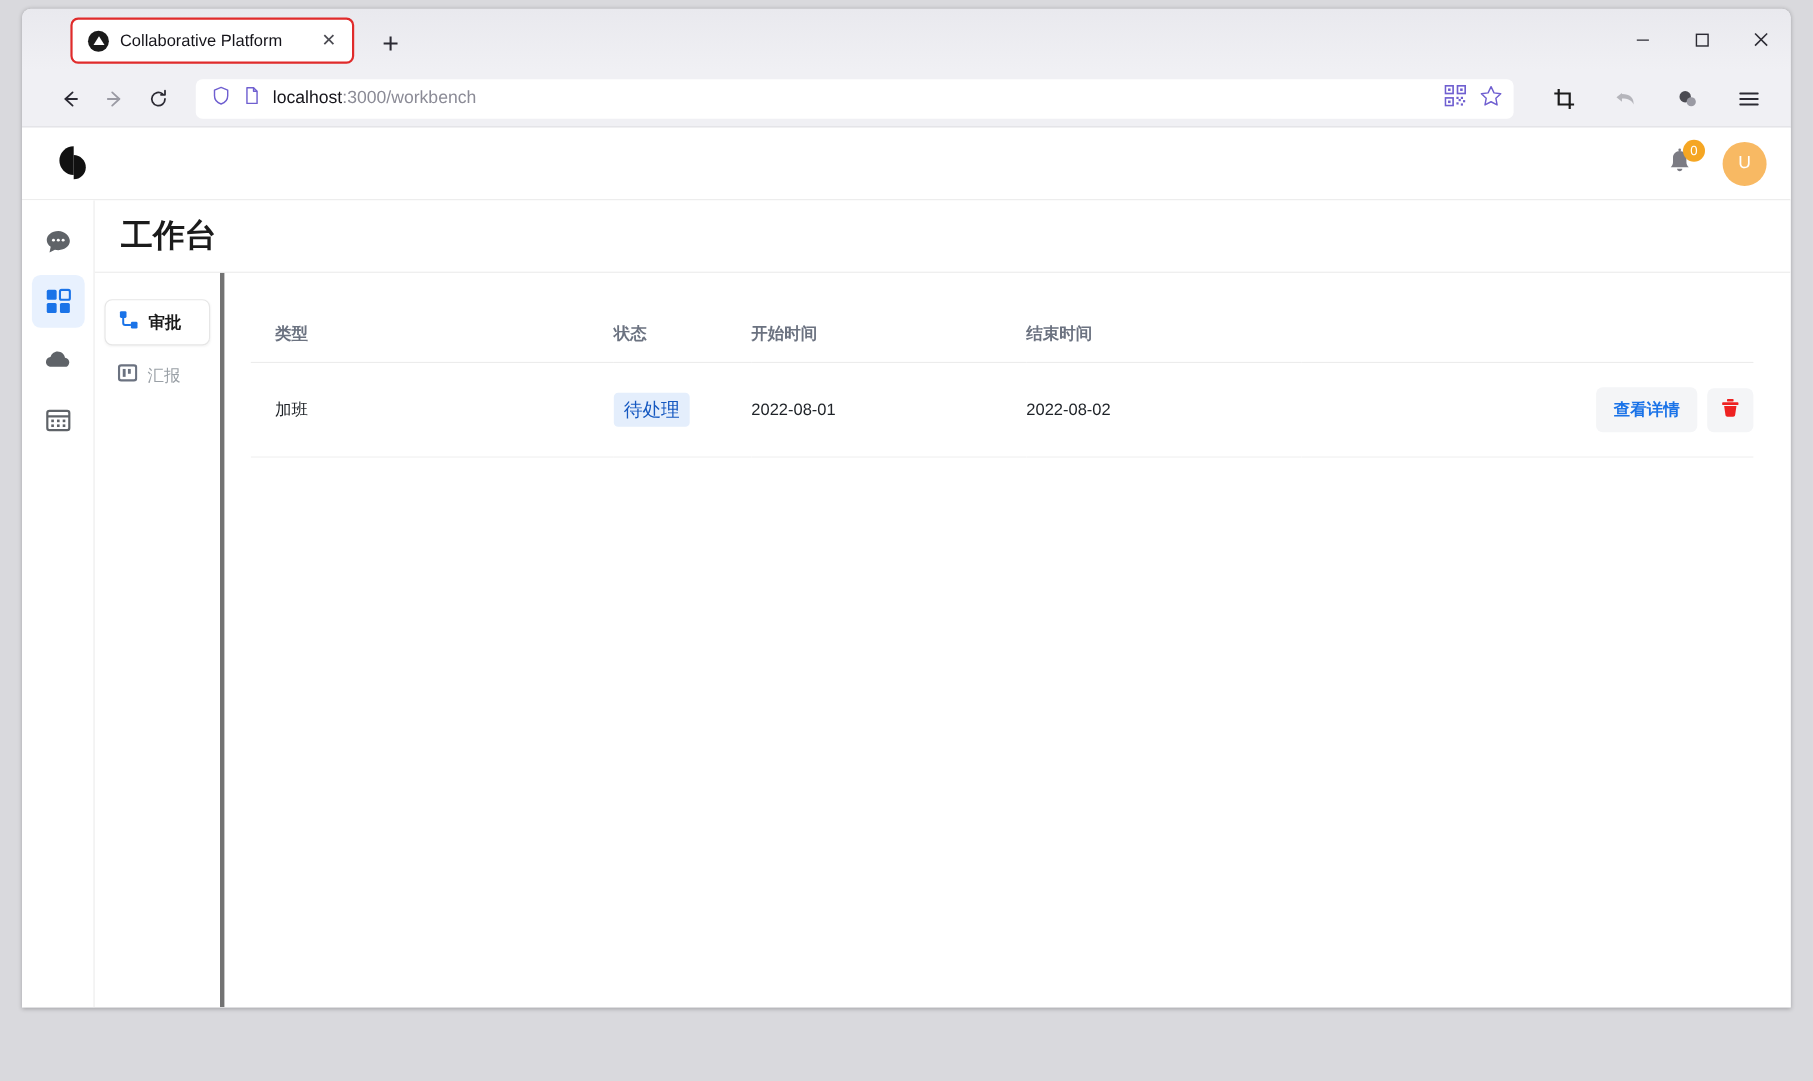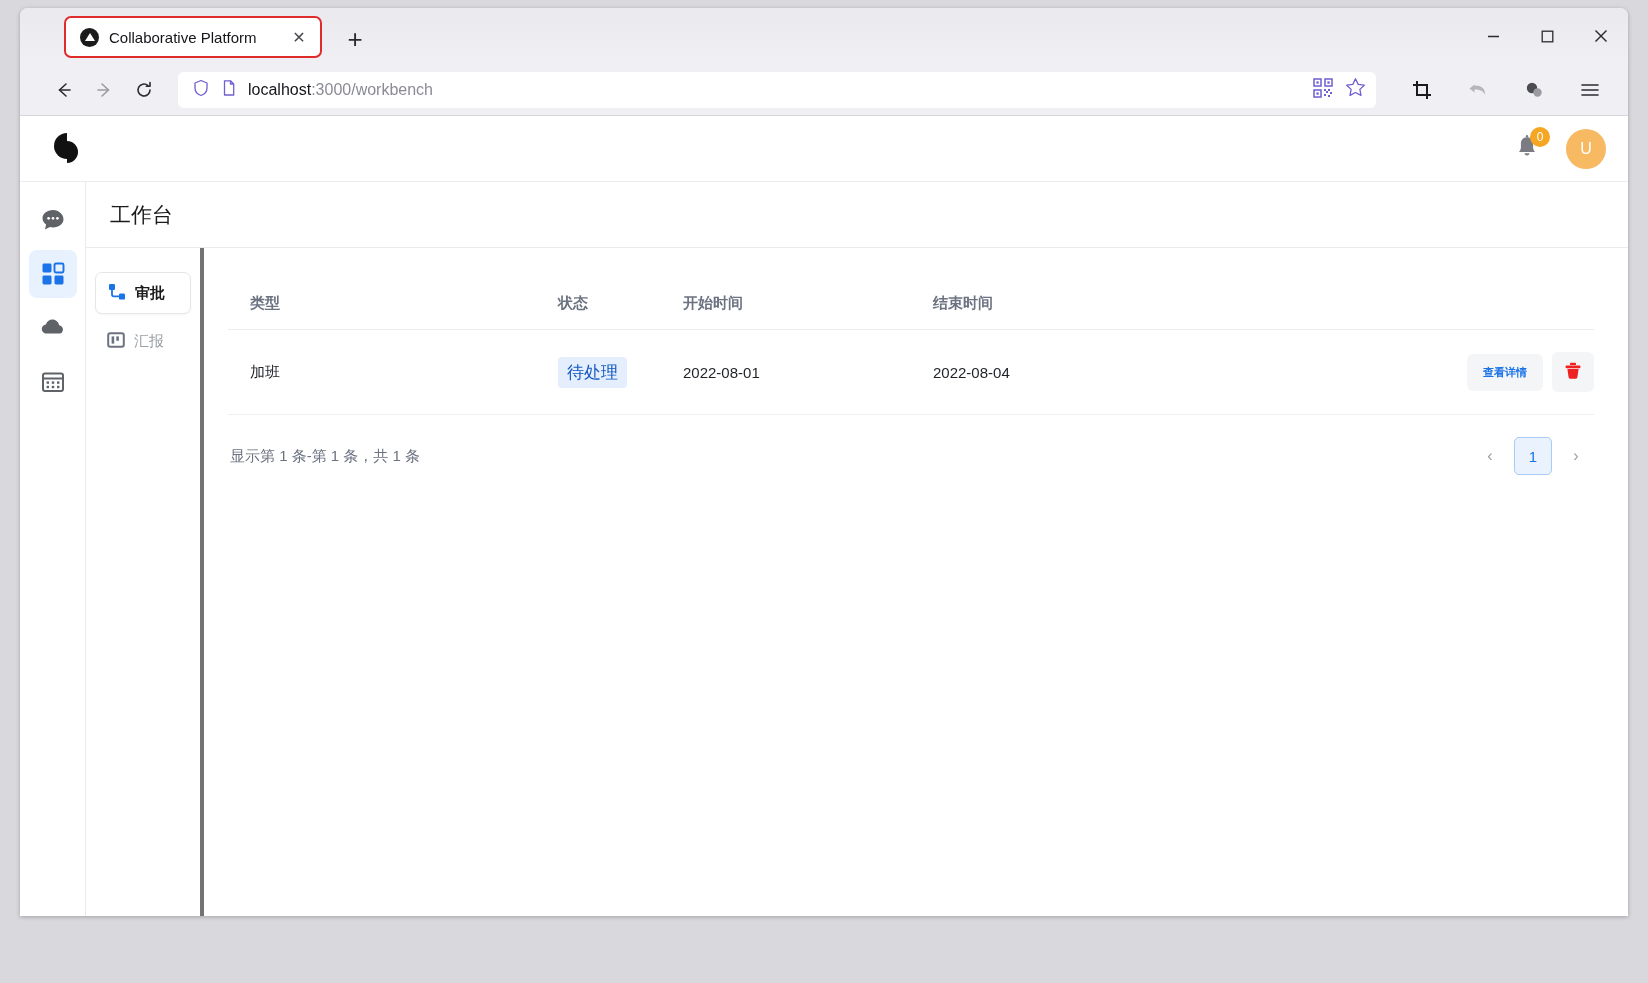--- a/index.html
+++ b/index.html
@@ -220,22 +220,22 @@
   }
   .page-title-bar {
     height: 66px;
     flex: 0 0 66px;
     display: flex;
     align-items: center;
     padding-left: 24px;
     border-bottom: 1px solid #ebebeb;
   }
   .page-title {
-    font-size: 21px;
-    font-weight: normal;
+    font-size: 29px;
+    font-weight: bold;
     color: #1b1b1b;
   }
 
   .panes { flex: 1; display: flex; overflow: hidden; }
 
   .submenu {
     width: 118px;
     flex: 0 0 118px;
     border-right: 4px solid #737373;
     padding: 24px 9px 0 9px;
@@ -322,21 +322,21 @@
     background: #e4eefc;
     color: #1558c0;
     font-size: 17px;
     border-radius: 4px;
     padding: 4px 9px;
   }
   .act-wrap { display: inline-flex; align-items: center; gap: 9px; justify-content: flex-end; }
   .btn-detail {
     background: #f4f5f7;
     color: #1a73e8;
-    font-size: 11px;
+    font-size: 15px;
     font-weight: bold;
     border: none;
     border-radius: 6px;
     padding: 11px 16px;
   }
   .btn-delete {
     background: #f4f5f7;
     border: none;
     border-radius: 6px;
     width: 42px; height: 40px;
@@ -591,46 +591,38 @@
                   <th class="col-act"></th>
                 </tr>
               </thead>
               <tbody>
                 <tr>
                   <td class="col-type">加班</td>
                   <td class="col-status">
                     <span class="status-badge">待处理</span>
                   </td>
                   <td class="col-start">2022-08-01</td>
-                  <td class="col-end">2022-08-04</td>
+                  <td class="col-end">2022-08-02</td>
                   <td class="col-act">
                     <span class="act-wrap">
                       <button class="btn-detail">查看详情</button>
                       <button class="btn-delete">
                         <span>
                           <svg width="20" height="20" viewBox="0 0 20 20" fill="#ee2222">
                             <rect x="7" y="1.8" width="6" height="2.2" rx="0.6"></rect>
                             <rect x="2.6" y="4.6" width="14.8" height="2.6" rx="0.8"></rect>
                             <path d="M4.4 8 h11.2 l-1.2 8.3 c-0.1 0.9-0.9 1.5-1.8 1.5 H7.4 c-0.9 0-1.7-0.6-1.8-1.5 Z"></path>
                           </svg>
                         </span>
                       </button>
                     </span>
                   </td>
                 </tr>
               </tbody>
             </table>
 
-            <div class="footer">
-              <span class="footer-text">显示第 1 条-第 1 条，共 1 条</span>
-              <span class="pager">
-                <span class="pg-arrow">‹</span>
-                <span class="pg-num">1</span>
-                <span class="pg-arrow">›</span>
-              </span>
-            </div>
 
           </div>
         </div>
       </div>
     </div>
   </div>
 </div>
 
 </body></html>

